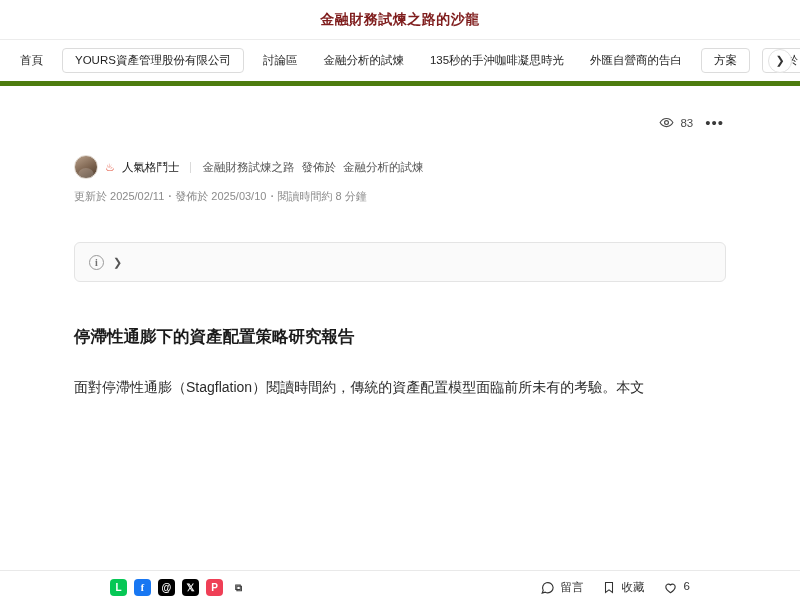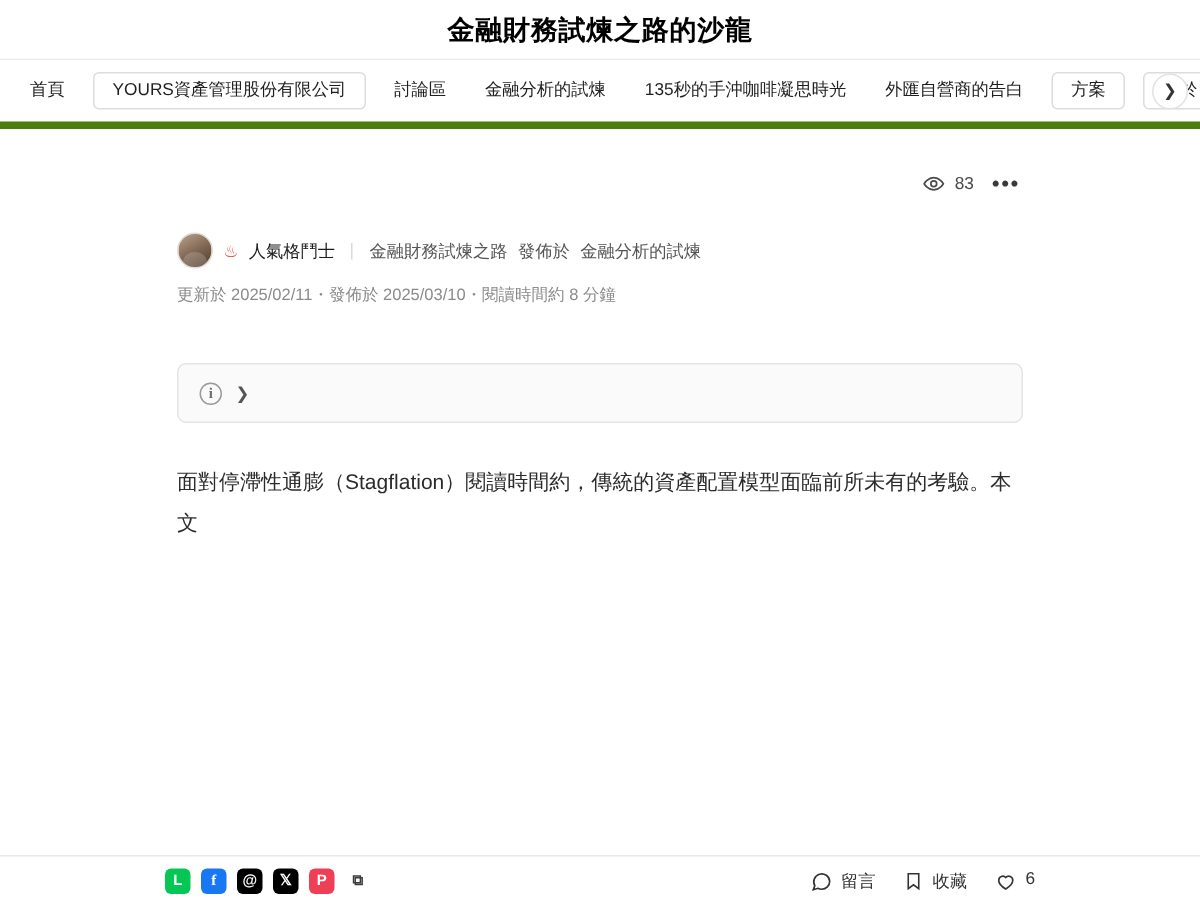--- a/index.html
+++ b/index.html
@@ -20,23 +20,23 @@
   
   .topbar {
     height: 40px;
     background: #ffffff;
     display: flex;
     align-items: center;
     justify-content: center;
     border-bottom: 1px solid #ececec;
   }
   .site-title {
-    font-size: 18px;
-    font-weight: 700;
-    color: #000000;
+    font-size: 14px;
+    font-weight: 700;
+    color: #7f1d1d;
     letter-spacing: 0.5px;
   }
 
   
   .navbar {
     height: 46px;
     background: #ffffff;
     display: flex;
     align-items: center;
     padding: 0 14px 0 20px;
@@ -70,21 +70,21 @@
     background: #fff;
     display: flex; align-items: center; justify-content: center;
     font-size: 11px;
     color: #333;
     cursor: pointer;
   }
 
   
   .article {
     position: relative;
-    padding: 0 118px;
+    padding: 0 74px;
     height: calc(604px - 40px - 46px - 34px);
     overflow: hidden;
   }
 
   .meta-row {
     display: flex;
     align-items: center;
     justify-content: flex-end;
     gap: 10px;
     padding-top: 28px;
@@ -294,20 +294,21 @@
       <span class="pub-info">金融分析的試煉</span>
     </div>
 
     <div class="dateline">更新於 2025/02/11・發佈於 2025/03/10・閱讀時間約 8 分鐘</div>
 
     <div class="notice">
       <span class="info-icon">i</span>
       <span class="chevron">❯</span>
     </div>
 
+    <div class="subhead">停滯性通膨下的資產配置策略研究報告</div>
 
     <div class="body-para">面對停滯性通膨（Stagflation）閱讀時間約，傳統的資產配置模型面臨前所未有的考驗。本文</div>
 
     <div class="fade"></div>
   </div>
 
   <div class="bottombar">
     <div class="share-group">
       <div class="sicon line">L</div>
       <div class="sicon fb">f</div>

